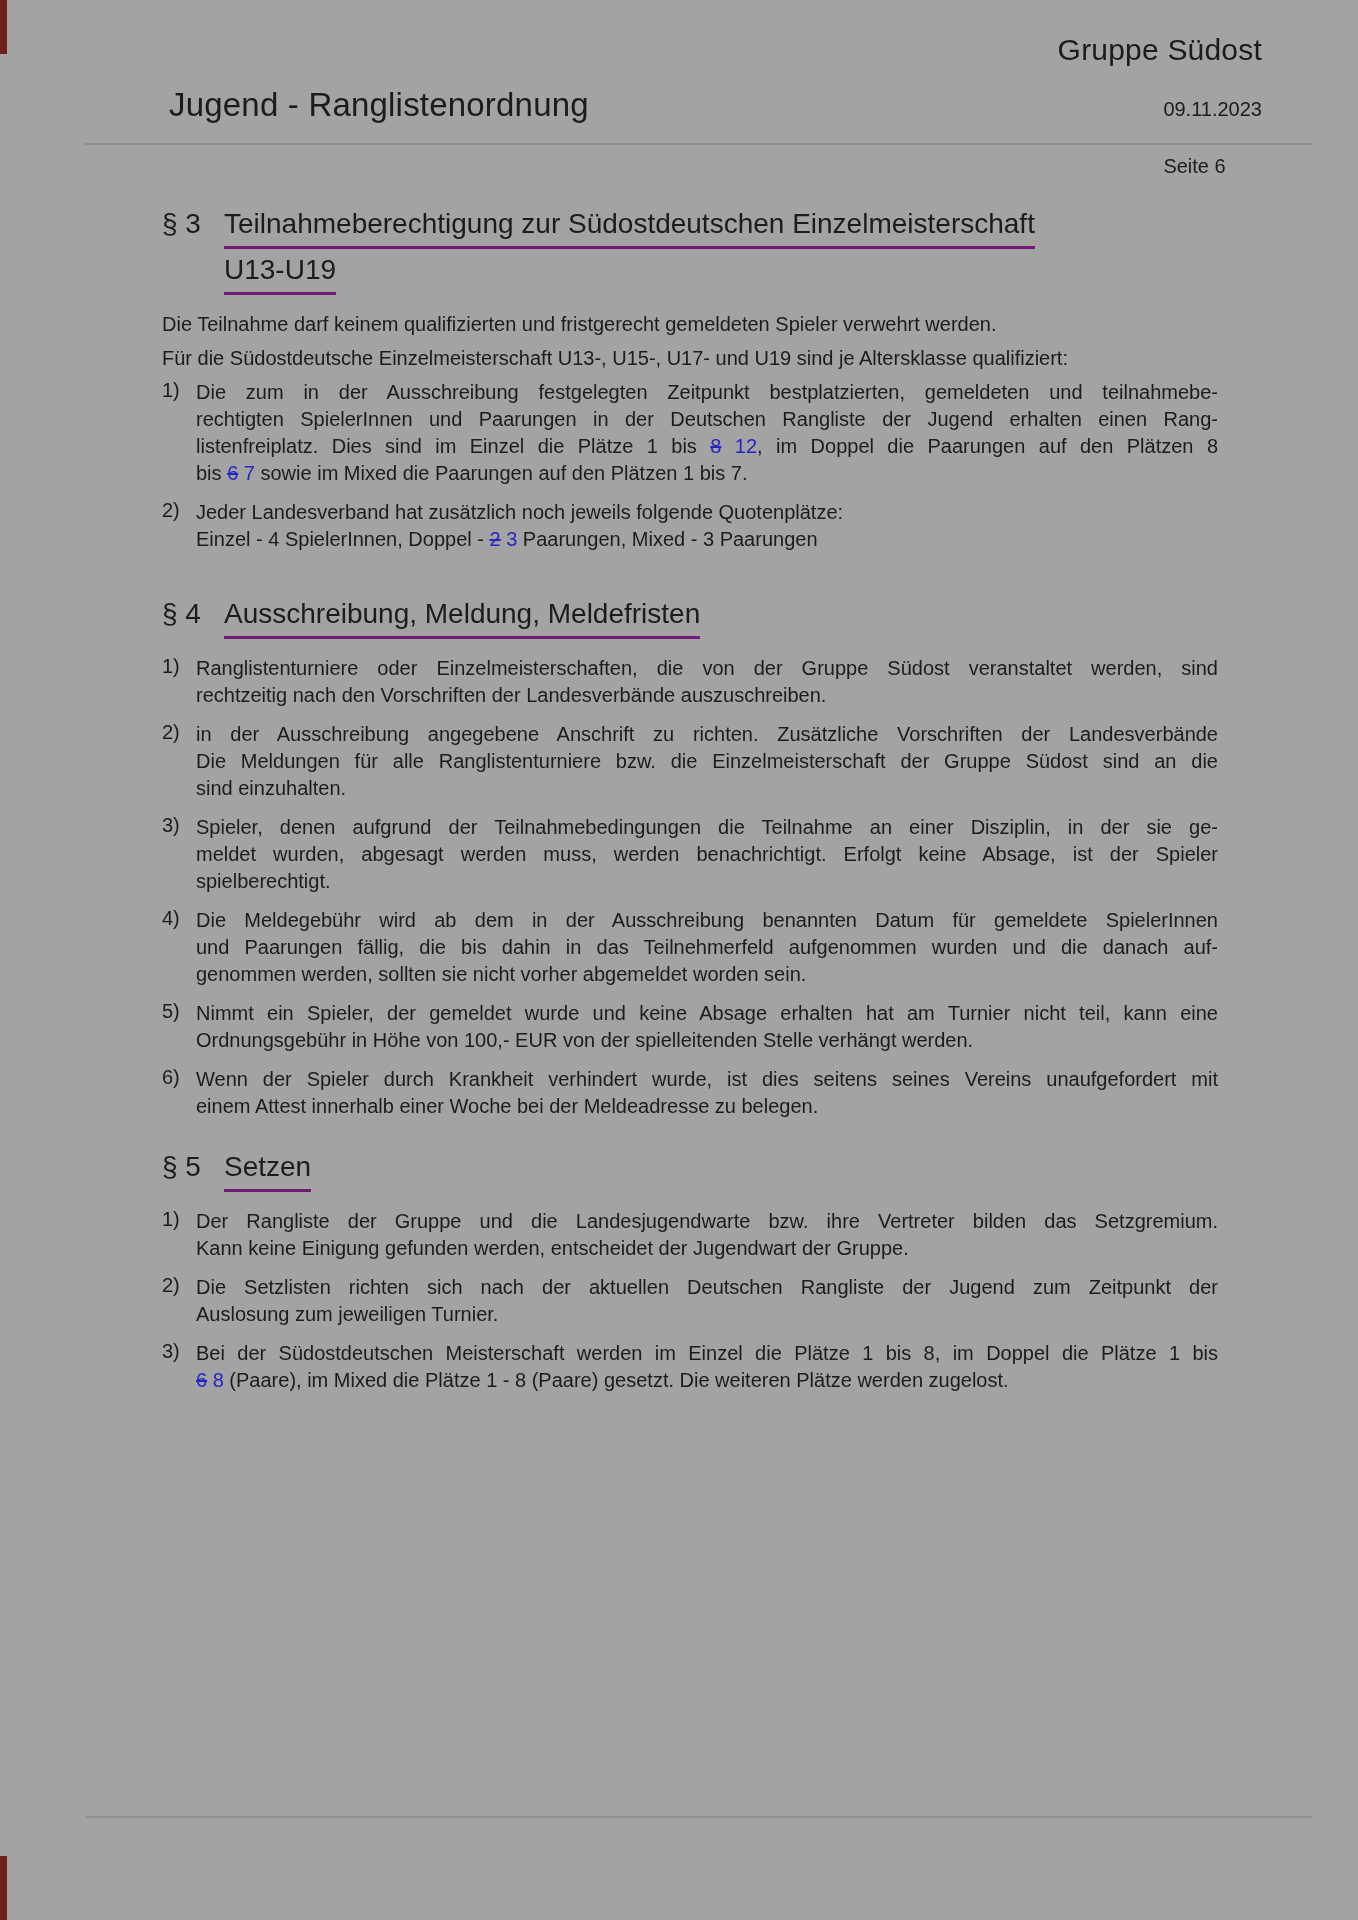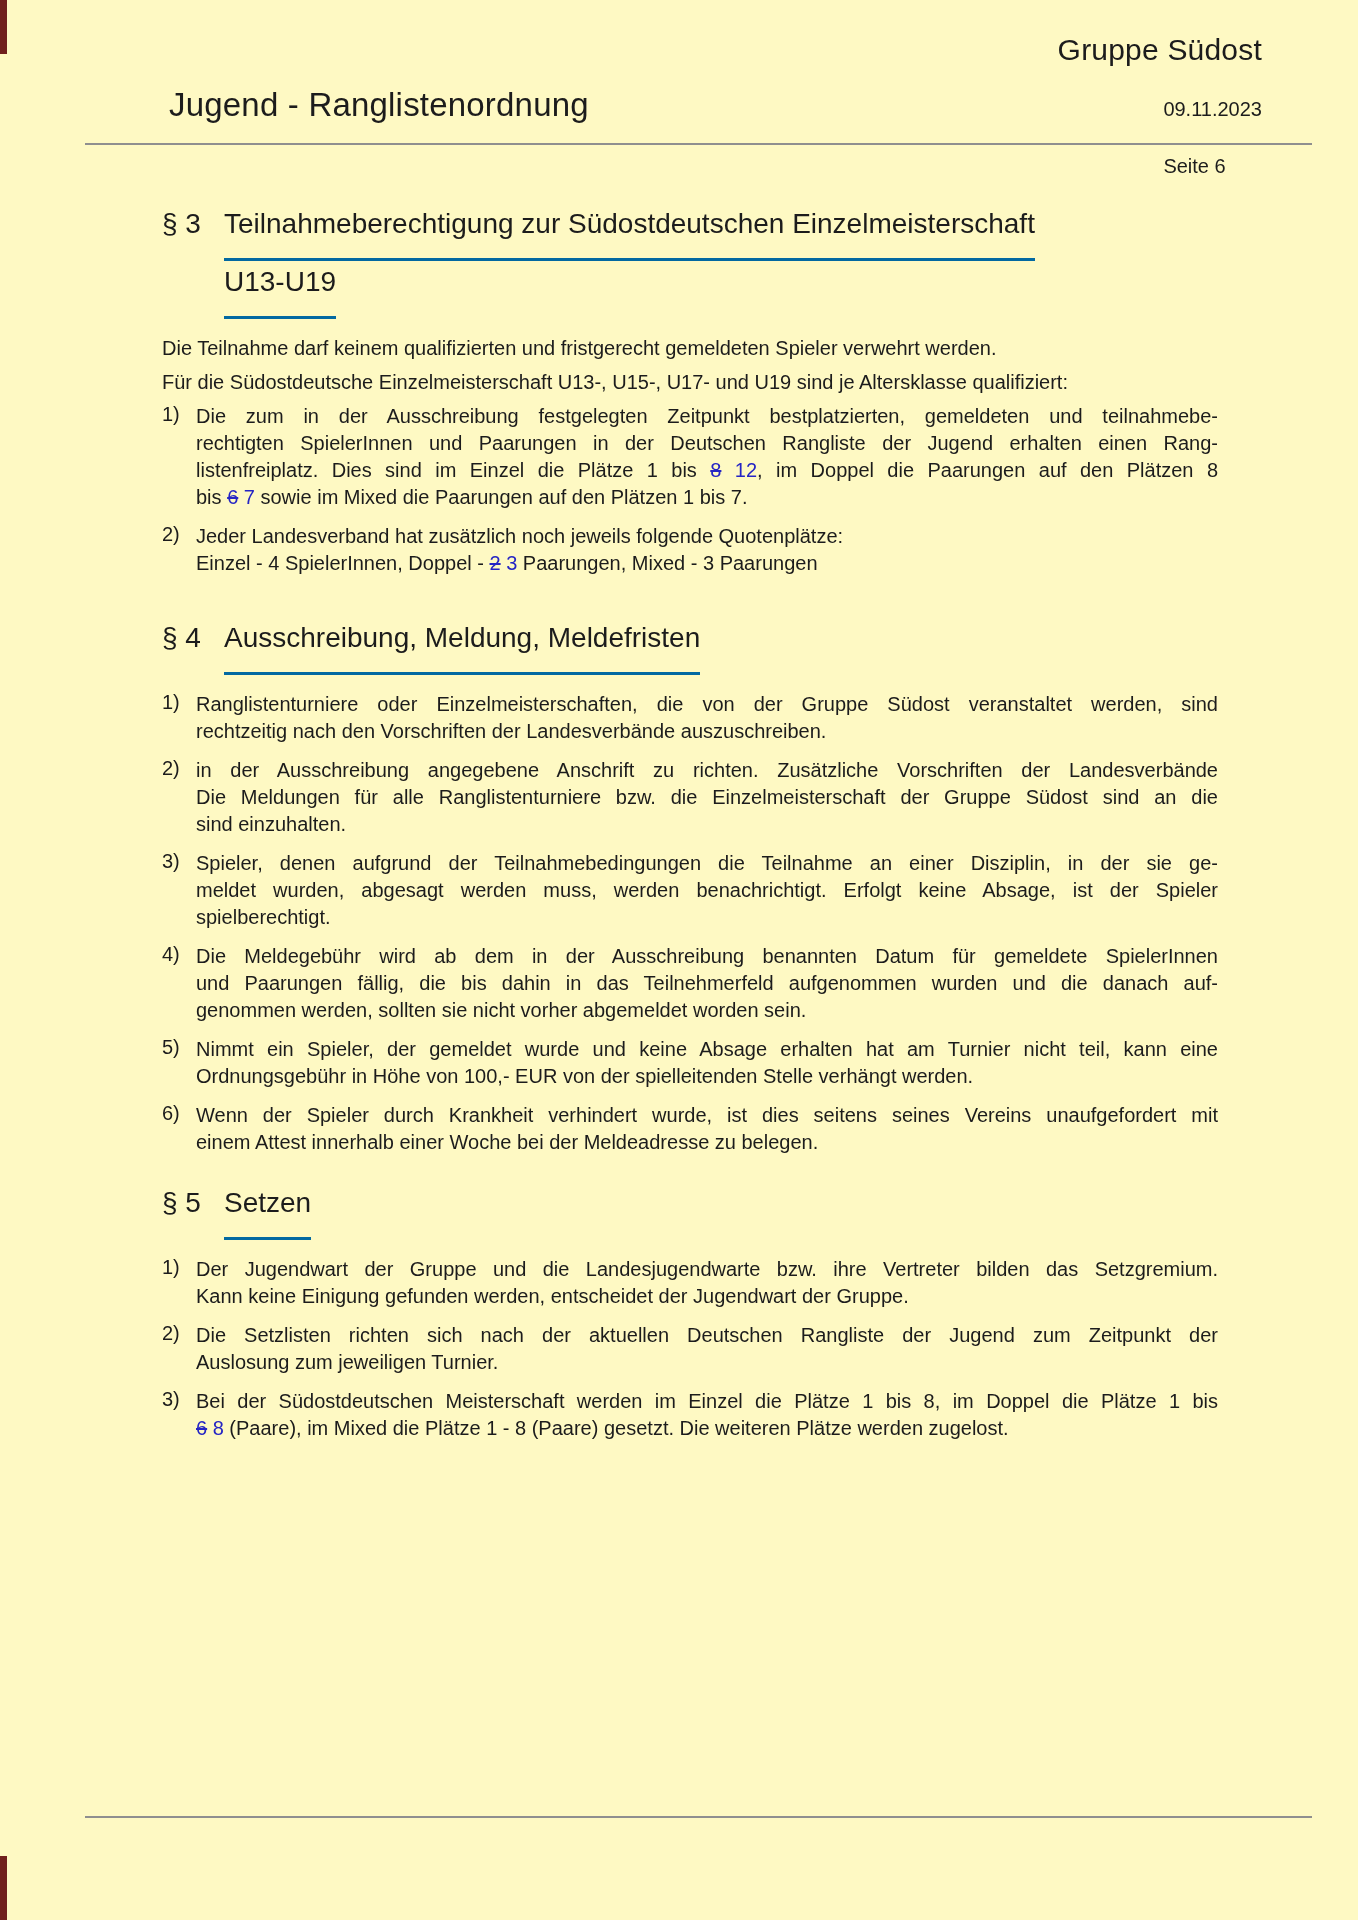--- a/index.html
+++ b/index.html
@@ -6,21 +6,21 @@
     --ink:#1c1c1c;
     --edit-blue:#2525c4;
     --rule-gray:#8f8f8f;
     --edge-red:#70201c;
   }
   *{box-sizing:border-box;}
   html,body{margin:0;padding:0;background:#ffffff;}
   .page{
     position:relative;
     width:1358px;height:1920px;
-    background:#fef9c3;
+    background:#a3a3a3;
     color:var(--ink);
     font-family:"Liberation Sans","DejaVu Sans",sans-serif;
     overflow:hidden;
   }
   
   .edge-mark{position:absolute;left:0;width:7px;background:var(--edge-red);}
   .edge-mark.top{top:0;height:54px;}
   .edge-mark.bottom{top:1856px;height:64px;}
 
   
@@ -35,22 +35,22 @@
 
   
   .document-body{margin:0 140px 0 162px;font-size:20px;}
   .doc-section{margin-top:40px;}
   .doc-section:first-child{margin-top:60px;}
   .doc-section:last-child{margin-top:26px;}
   .section-heading{position:relative;padding-left:62px;font-size:28px;line-height:42px;margin-bottom:12px;}
   .heading-number{position:absolute;left:0;top:0;}
   .heading-title-line .u{
     display:inline-block;
-    border-bottom:3px solid #0369a1;
-    padding-bottom:13px;
+    border-bottom:3px solid #701a75;
+    padding-bottom:1px;
   }
   .section-blocks{padding-top:4px;}
   .paragraph{margin-bottom:7px;}
   .list-item{display:flex;margin-bottom:12px;}
   .list-item .marker{width:34px;flex:none;}
   .item-content{flex:1;min-width:0;}
   .line{line-height:27px;}
   .line.j{text-align:justify;text-align-last:justify;}
   .del{color:var(--edit-blue);text-decoration:line-through;text-decoration-thickness:2px;}
   .ins{color:var(--edit-blue);}
@@ -167,21 +167,21 @@
         <div class="section-heading">
           <span class="heading-number">§ 5</span>
           <div class="heading-titles">
             <div class="heading-title-line"><span class="u">Setzen</span></div>
           </div>
         </div>
         <div class="section-blocks">
           <div class="list-item">
             <span class="marker">1)</span>
             <div class="item-content">
-              <div class="line j"><span>Der Jugendwart der Gruppe und die Landesjugendwarte bzw. ihre Vertreter bilden das Setzgremium.</span></div>
+              <div class="line j"><span>Der Rangliste der Gruppe und die Landesjugendwarte bzw. ihre Vertreter bilden das Setzgremium.</span></div>
               <div class="line"><span>Kann keine Einigung gefunden werden, entscheidet der Jugendwart der Gruppe.</span></div>
             </div>
           </div>
           <div class="list-item">
             <span class="marker">2)</span>
             <div class="item-content">
               <div class="line j"><span>Die Setzlisten richten sich nach der aktuellen Deutschen Rangliste der Jugend zum Zeitpunkt der</span></div>
               <div class="line"><span>Auslosung zum jeweiligen Turnier.</span></div>
             </div>
           </div>

